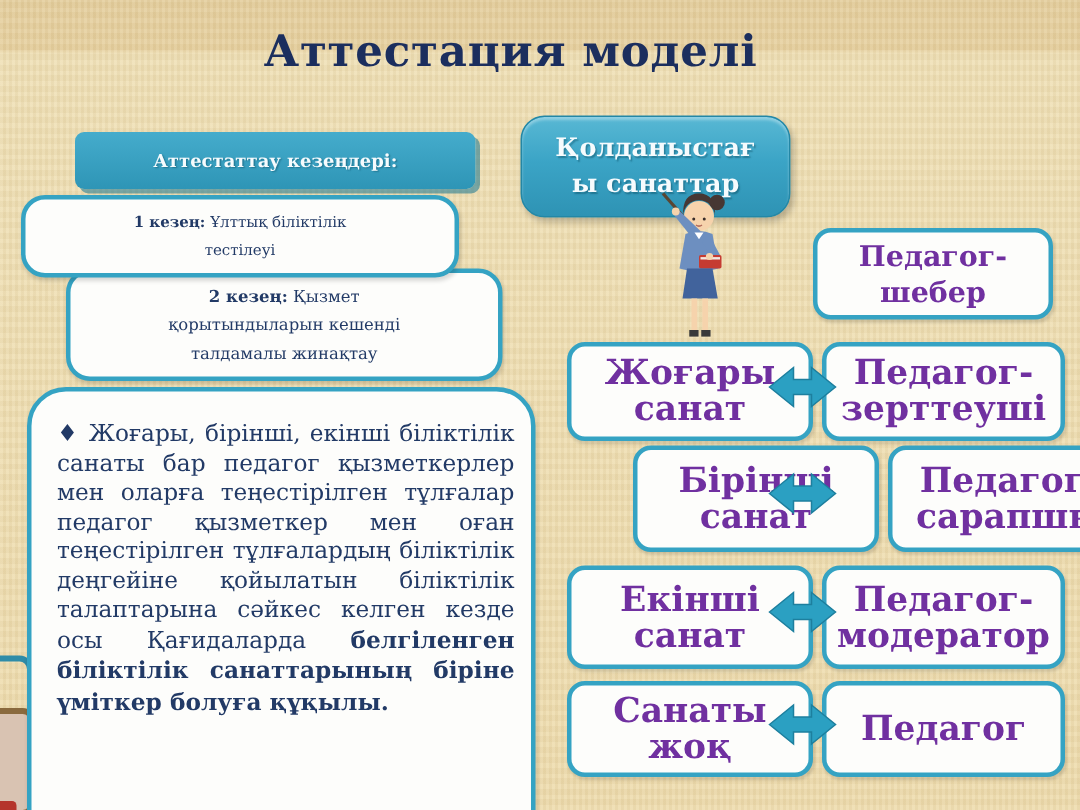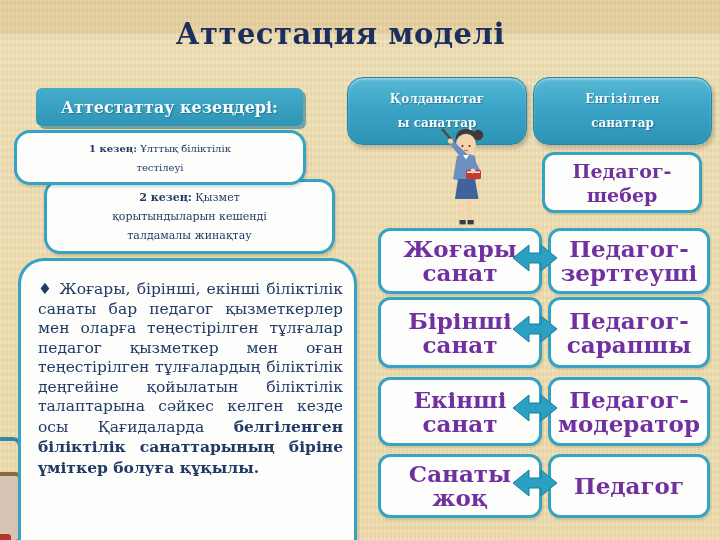--- a/index.html
+++ b/index.html
@@ -10,26 +10,26 @@
       repeating-linear-gradient(90deg, rgba(255,255,255,0.06) 0 2px, rgba(140,110,60,0.05) 2px 4px),
       repeating-linear-gradient(0deg, rgba(255,255,255,0.05) 0 3px, rgba(140,110,60,0.04) 3px 7px),
       linear-gradient(180deg,#e5cf9e 0px,#e7d1a0 33px,#efe0b6 36px,#eedcae 100%);
   }
   .title {
     position:absolute; left:145px; top:17px; width:360px; text-align:right;
     font-size:29px; font-weight:bold; color:#1b2e5e; letter-spacing:0.5px;
   }
   
   .stages-header {
-    position:absolute; left:36px; top:88px; width:267px; height:38px;
+    position:absolute; left:50px; top:88px; width:267px; height:38px;
     background:linear-gradient(180deg,#45acc c,#2e95b6);
     background:linear-gradient(180deg,#45accc,#2e95b6);
     border-radius:6px; box-shadow:3px 3px 0 rgba(22,117,143,0.55);
     display:flex; align-items:center; justify-content:center;
-    color:#f6fbfd; font-size:16px; font-weight:bold; text-shadow:1px 1px 1px rgba(0,60,80,0.4);
+    color:#f6fbfd; font-size:12px; font-weight:bold; text-shadow:1px 1px 1px rgba(0,60,80,0.4);
   }
   .white-box {
     position:absolute; background:#fdfdfb; border:3px solid #35a3c3;
     box-shadow:1px 2px 3px rgba(0,0,0,0.15);
     display:flex; align-items:center; justify-content:center; text-align:center;
   }
   .stage1 { left:14px; top:130px; width:286px; height:49px; border-radius:16px;
     font-size:10px; line-height:19px; color:#223a66; z-index:3; }
   .stage2 { left:44px; top:179px; width:285px; height:69px; border-radius:16px;
     font-size:11px; line-height:19px; color:#223a66; z-index:2; }
@@ -43,36 +43,36 @@
   }
   .info-box p { margin:0; }
   .bold { font-weight:bold; }
   .red  { font-weight:bold; color:#c00000; }
   .cat-header {
     position:absolute; height:66px; border-radius:16px;
     background:linear-gradient(180deg,#58b8d4 0%,#3ba4c6 45%,#2e93b4 100%);
     border:1px solid #2387a6;
     box-shadow:inset 0 2px 2px rgba(255,255,255,0.35), 2px 3px 4px rgba(0,0,0,0.22);
     display:flex; align-items:center; justify-content:center; text-align:center;
-    color:#f6fbfd; font-size:12px; font-weight:bold; line-height:24px;
+    color:#f6fbfd; font-size:17px; font-weight:bold; line-height:24px;
     text-shadow:1px 1px 1px rgba(0,60,80,0.4);
   }
   .hdr-left  { left:347px; top:77px; width:178px; }
   .hdr-right { left:533px; top:77px; width:177px; }
   .cat-box {
     position:absolute; background:#fdfdfb; border:3px solid #35a3c3; border-radius:12px;
     box-shadow:1px 2px 2px rgba(0,0,0,0.12);
     display:flex; align-items:center; justify-content:center; text-align:center;
     color:#7030a0; font-weight:bold; font-size:23px; line-height:24px;
   }
   .top-right { left:542px; top:152px; width:154px; height:55px; font-size:19px; }
   .colL { left:378px; width:158px; }
   .colR { left:548px; width:156px; }
   .r1 { top:228px; height:60px; }
-  .r2 { top:297px; height:65px; }
+  .r2 { top:297px; height:65px;margin-left:44px; }
   .r3 { top:377px; height:63px; }
   .r4 { top:454px; height:58px; }
   .arrow { position:absolute; left:512px; width:46px; height:30px; z-index:5; }
   .a1 { top:243px; } .a2 { top:314px; } .a3 { top:393px; } .a4 { top:468px; }
   .teacher { position:absolute; left:436px; top:123px; width:62px; height:107px; z-index:3; }
   .deco { position:absolute; z-index:1; }
   .deco-book1 { left:-10px; top:437px; width:24px; height:46px; border:4px solid #2f8ca8; border-radius:9px; }
   .deco-book2 { left:-12px; top:472px; width:28px; height:64px; border:4px solid #8a6a3e; border-radius:9px; background:#d9c3b2; }
   .deco-red   { left:-4px; top:534px; width:15px; height:10px; background:#b5352b; border-radius:3px; }
 </style>
@@ -95,22 +95,20 @@
 қорытындыларын кешенді
 талдамалы жинақтау</span></div>
   </div>
 
   <div class="info-box">
     <p><span>♦ </span><span>Жоғары, бірінші, екінші біліктілік санаты бар педагог қызметкерлер мен оларға теңестірілген тұлғалар педагог қызметкер мен оған теңестірілген тұлғалардың біліктілік деңгейіне қойылатын біліктілік талаптарына сәйкес келген кезде осы Қағидаларда </span><span class="bold">белгіленген біліктілік санаттарының біріне үміткер болуға құқылы.</span></p>
   </div>
 
   <div class="cat-header hdr-left preline">Қолданыстағ
 ы санаттар</div>
-  <div class="cat-header hdr-right preline">Енгізілген
-санаттар</div>
 
   <svg class="teacher" viewBox="0 0 62 107">
     <line x1="6" y1="6" x2="35" y2="39" stroke="#5a4632" stroke-width="2.2"></line>
     <circle cx="42" cy="12" r="5.2" fill="#473733"></circle>
     <circle cx="30" cy="21" r="10" fill="#f6d3ac"></circle>
     <path d="M19.5,21 a10.5,10.5 0 0 1 21,0 q1,-15 -10.5,-15 q-11.5,0 -10.5,15 z" fill="#473733"></path>
     <circle cx="26.5" cy="23" r="1" fill="#3a2e2a"></circle>
     <circle cx="33.5" cy="23" r="1" fill="#3a2e2a"></circle>
     <path d="M28,27 q2,1.5 4,0" stroke="#b06a5a" stroke-width="1" fill="none"></path>
     <path d="M21,33 q9,-4 18,0 l4,23 q-13,4 -26,0 z" fill="#6d8fc0"></path>

